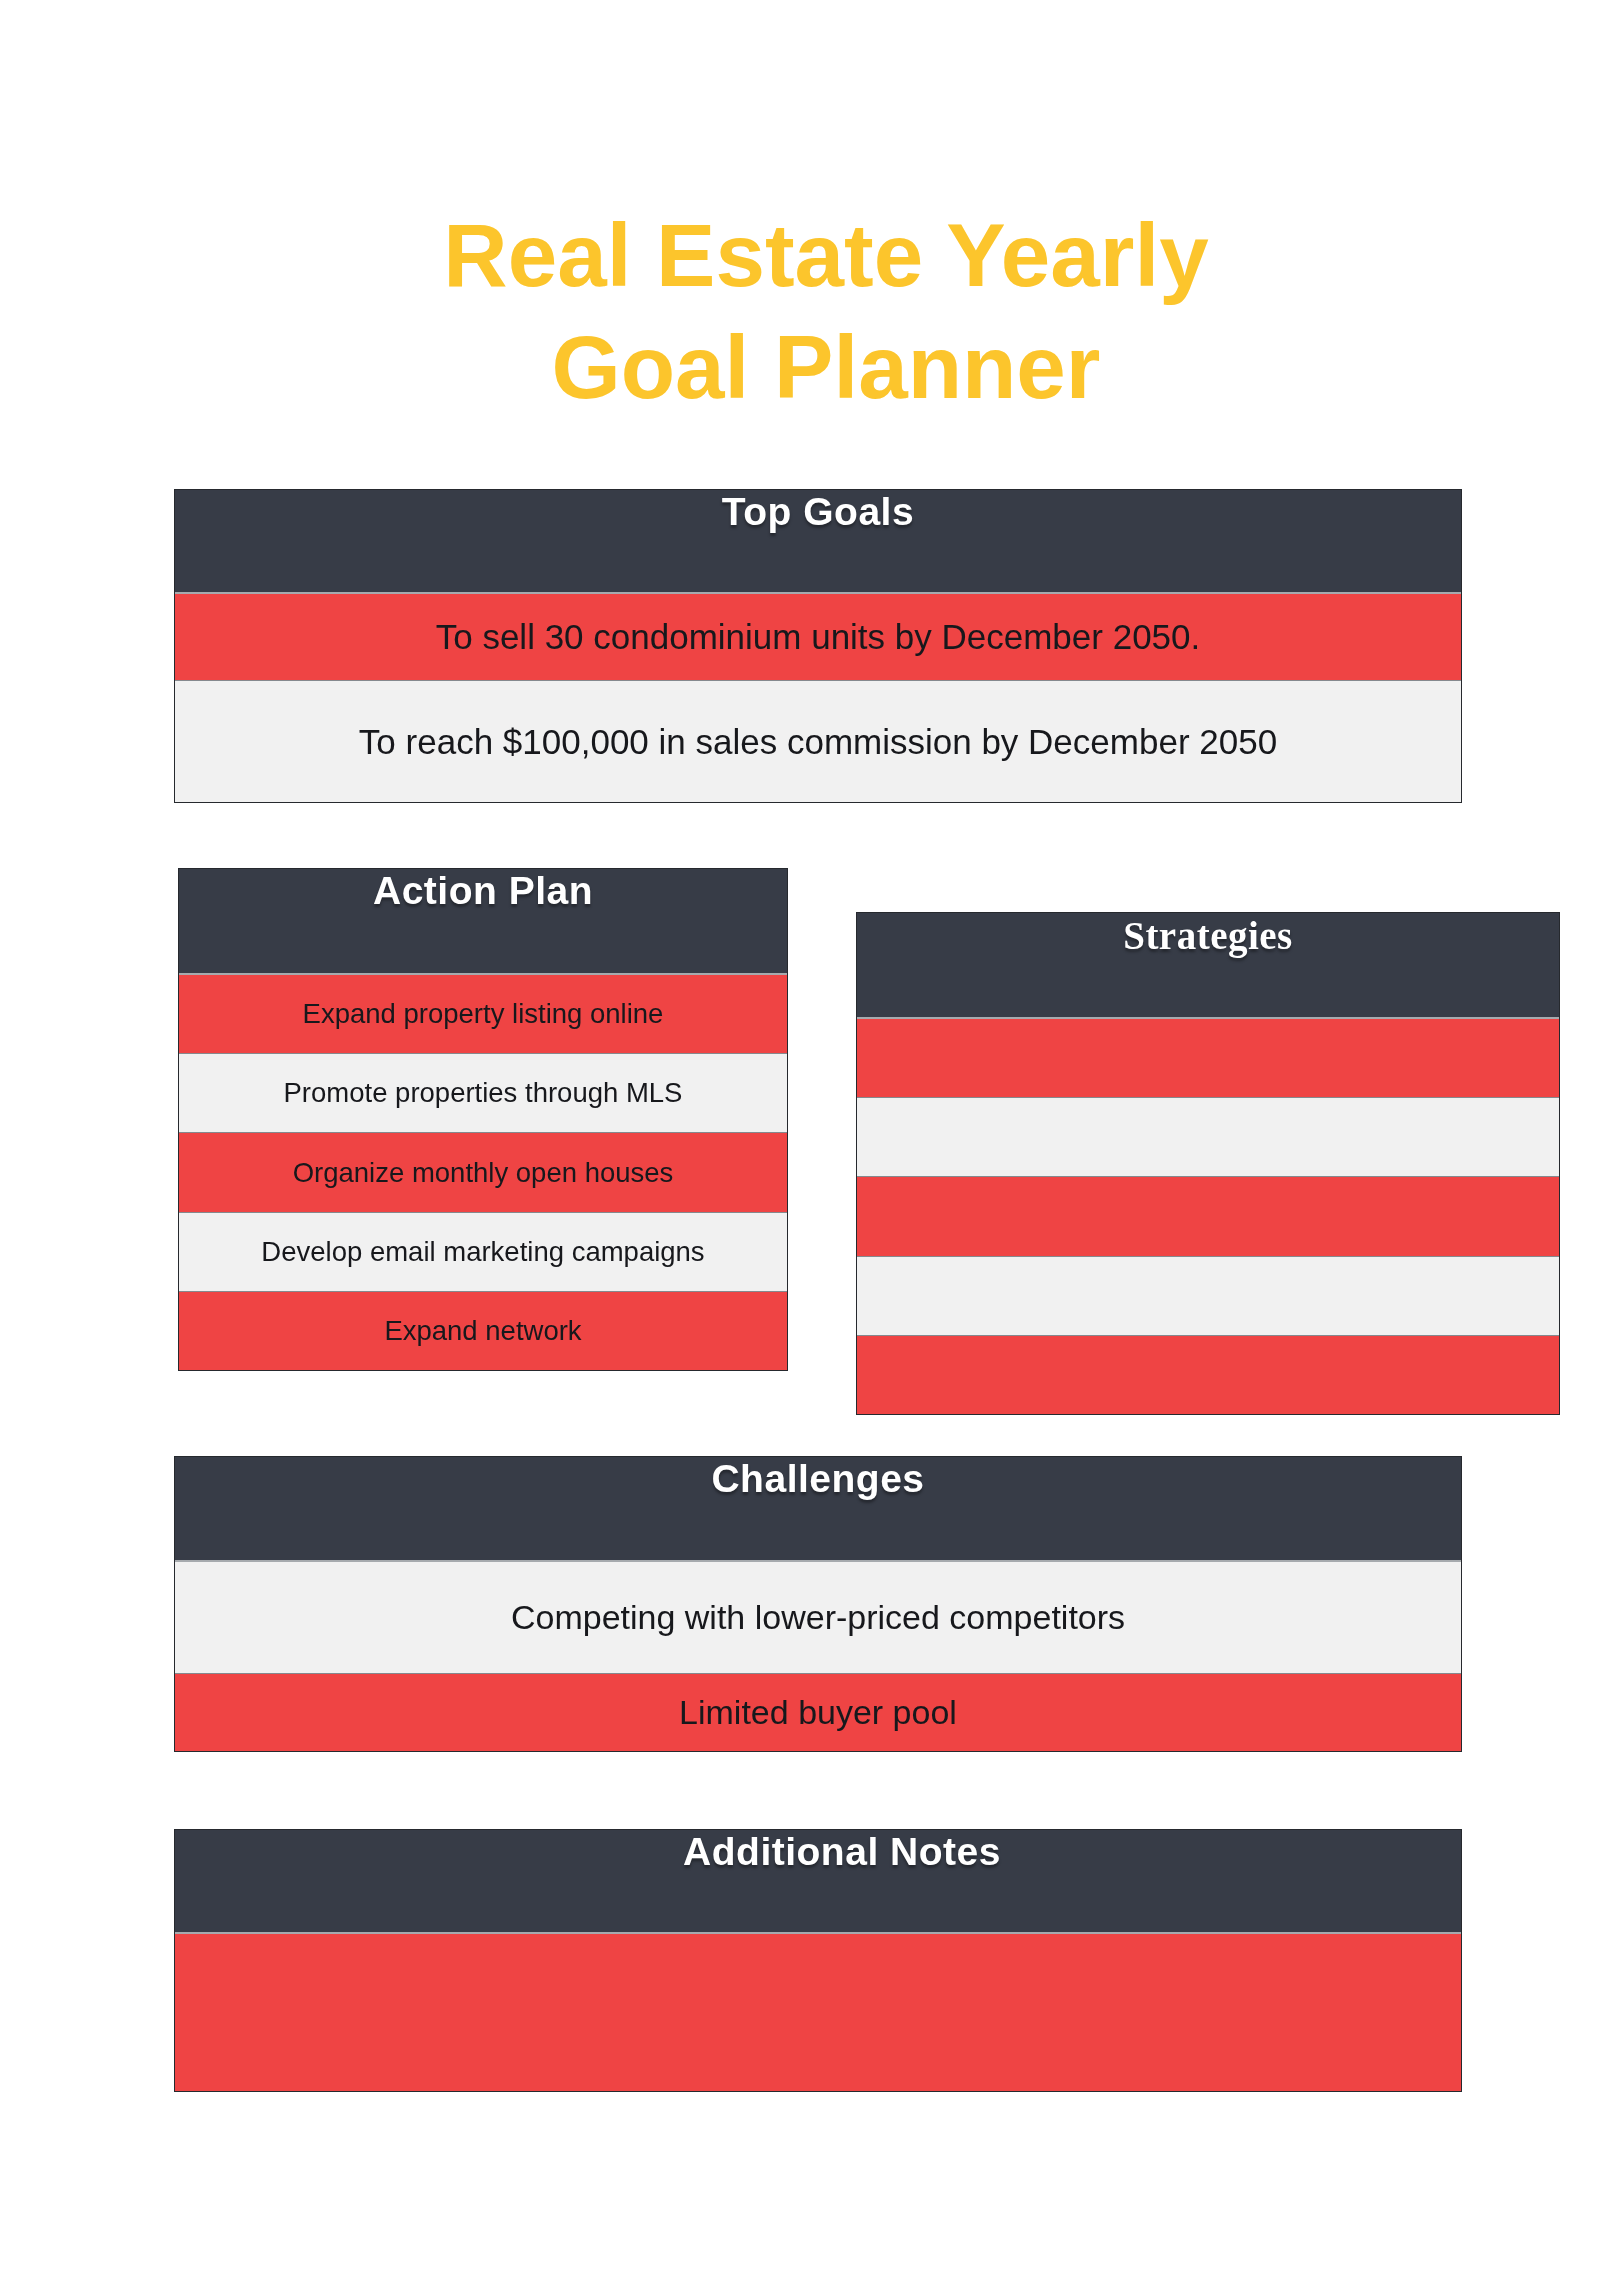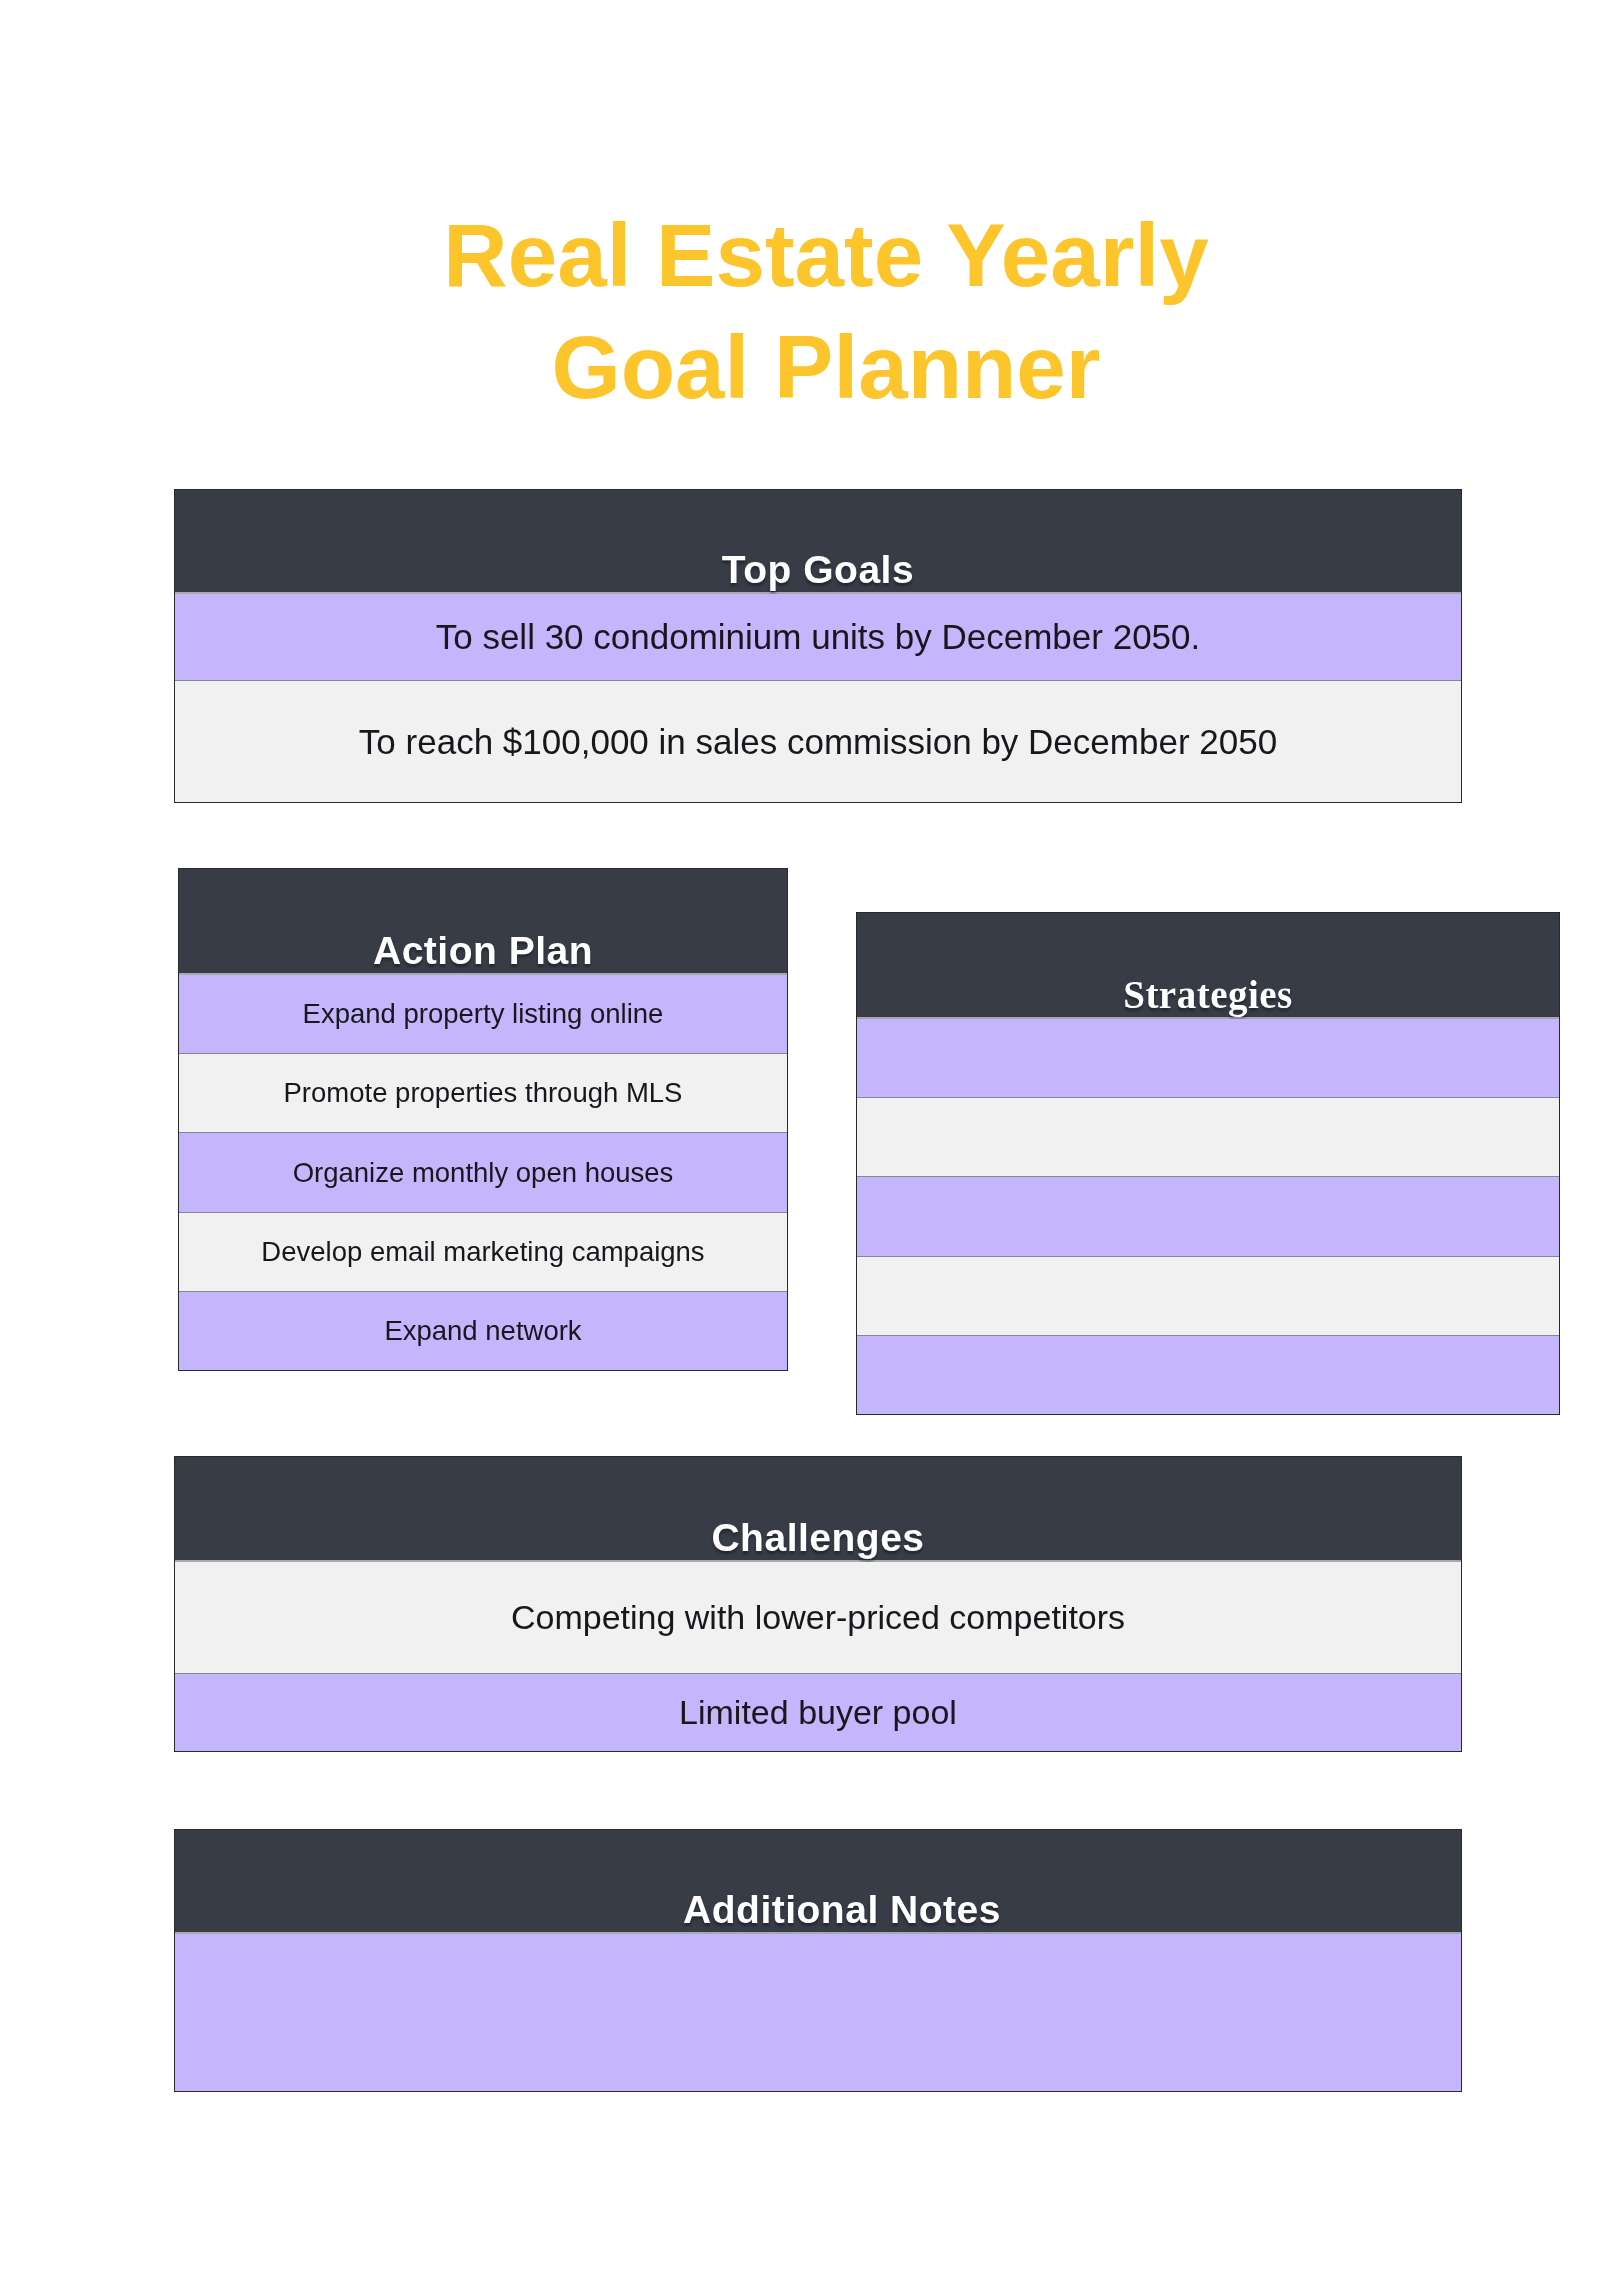--- a/index.html
+++ b/index.html
@@ -31,31 +31,31 @@
     position:absolute;
     display:flex;flex-direction:column;
     background:#ffffff;
     border:1.8px solid #26292e;
     box-sizing:border-box;
   }
   .tbl-header{
     flex:0 0 auto;
     background:var(--header-dark,#373C47);
     color:#ffffff;
-    display:flex;align-items:flex-end;justify-content:center;
+    display:flex;align-items:flex-start;justify-content:center;
     font-weight:bold;
     font-size:39px;
     letter-spacing:0.5px;
     border-bottom:2.8px solid #a6aaae;
     text-shadow:0 2.8px 2.8px rgba(0,0,0,0.35);
   }
   .row{
     display:flex;align-items:center;justify-content:center;
     color:var(--text-dark,#17181C);
-    background:#c4b5fd;
+    background:#ef4444;
     text-align:center;
     padding:0 27.5px;
     box-sizing:border-box;
   }
   .row + .row{border-top:1.8px solid #85898e;}
   .row.gray{background:var(--row-gray,#F1F1F1);}
   .row.grow{flex:1 1 auto;}
 
   
   #top-goals{left:174px;top:489px;width:1288px;height:314px;}

